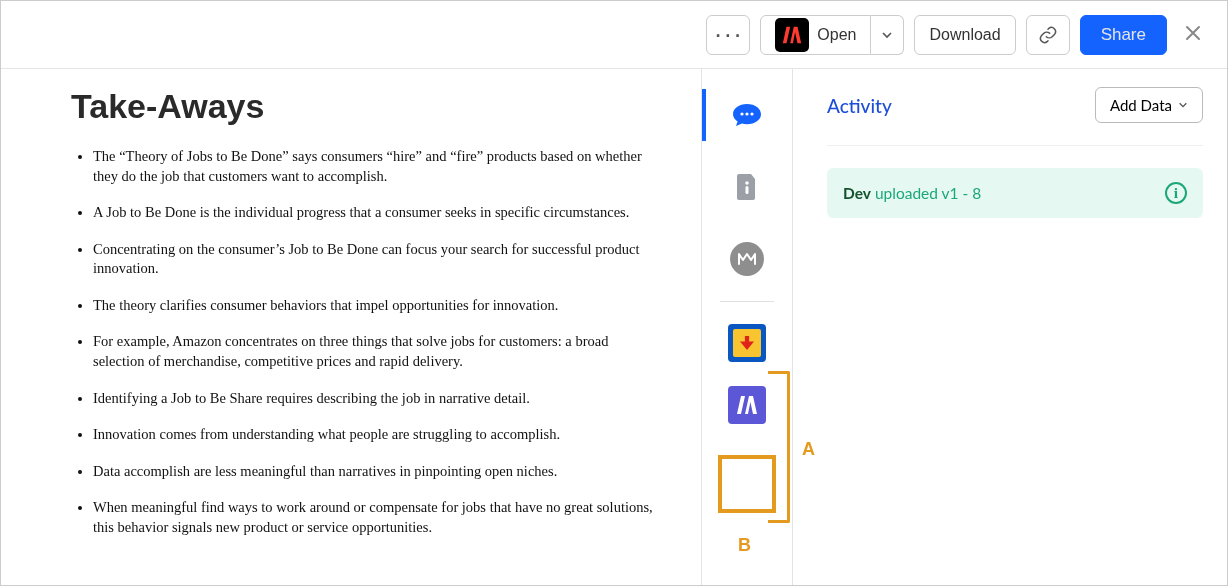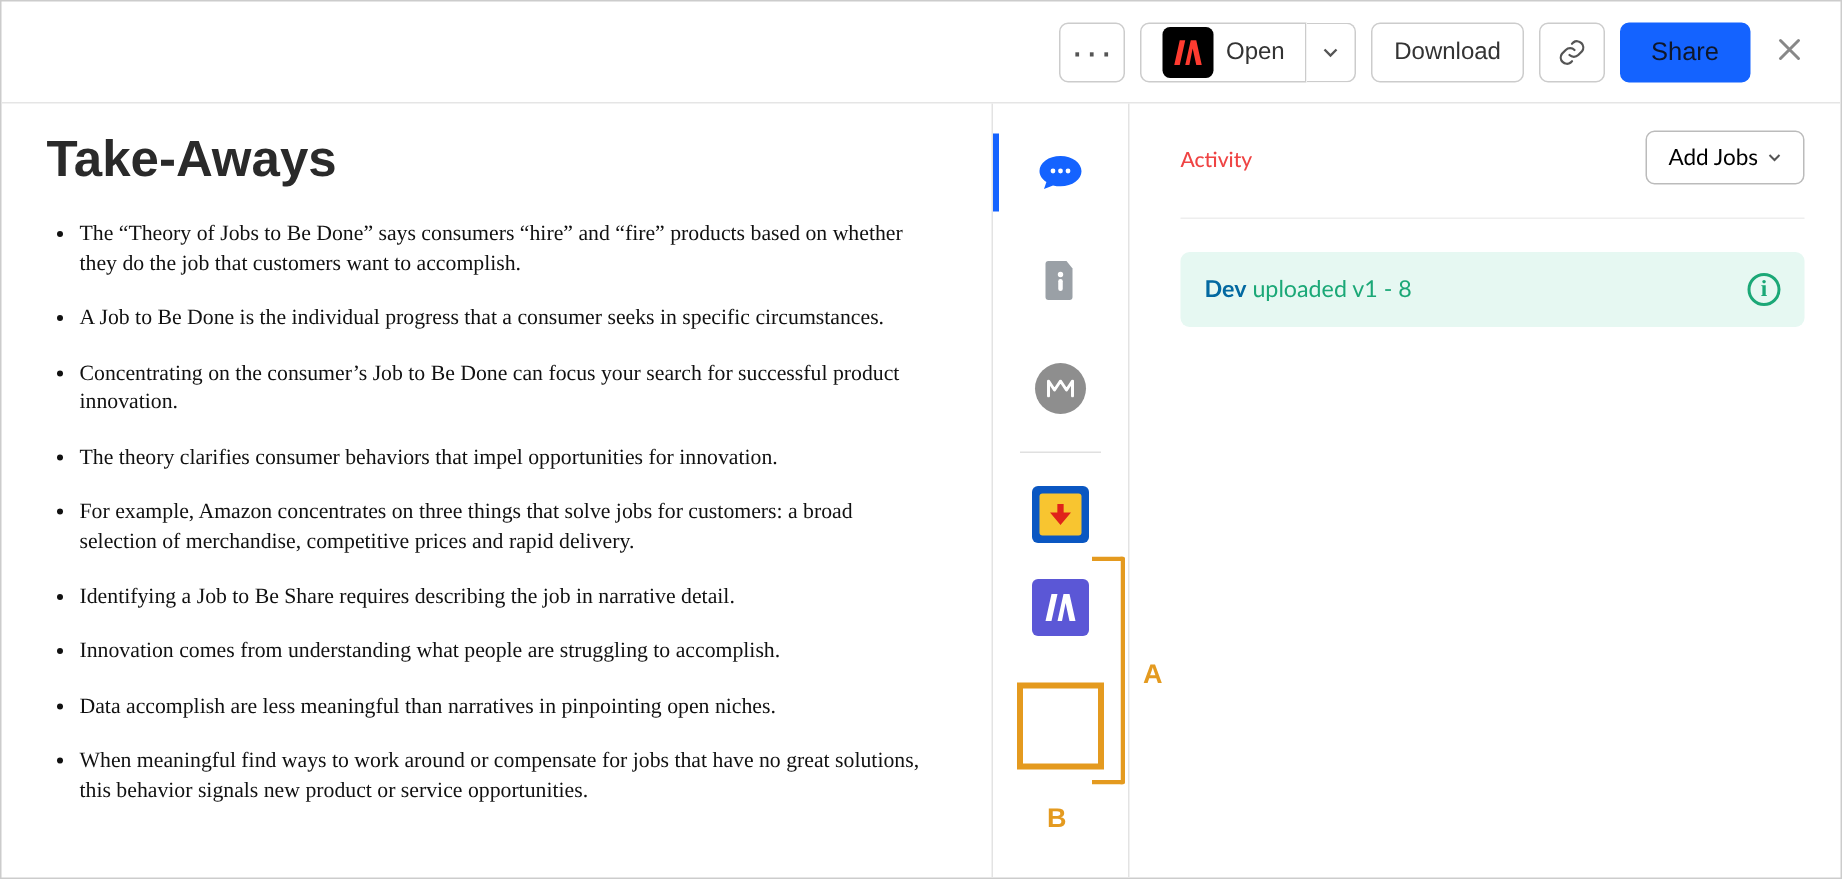--- a/index.html
+++ b/index.html
@@ -28,21 +28,21 @@
     display: inline-flex;
     align-items: center;
     justify-content: center;
     padding: 0 14px;
     font-size: 16px;
     color: #333;
     cursor: pointer;
   }
   .btn-primary {
     background: #1463ff;
-    color: #0f172a;
+    color: #e5e5e5;
     border-color: #1463ff;
     font-size: 17px;
     padding: 0 20px;
   }
   .btn-icon-only {
     width: 44px;
     padding: 0;
   }
   .btn-group {
     display: inline-flex;
@@ -62,20 +62,21 @@
     background: #000; border-radius: 5px;
     display: inline-flex; align-items:center; justify-content:center;
     margin-right: 8px;
   }
   .close-x { font-size: 22px; color:#777; cursor:pointer; padding: 0 6px; }
   .dots { font-size: 26px; letter-spacing: 1px; color:#555; }
 
   .main {
     display: flex;
     height: calc(100% - 68px);
+    padding-left: 40px;
   }
   .doc-area {
     flex: 0 0 660px;
     padding: 18px 32px 10px 30px;
     overflow: hidden;
     font-family: Georgia, "Times New Roman", serif;
     color: #111;
   }
   .doc-area h1 {
     font-family: -apple-system, "Segoe UI", sans-serif;
@@ -147,37 +148,37 @@
 
   .panel {
     flex: 1;
     padding: 18px 24px 10px 34px;
   }
   .panel-head {
     display:flex; align-items:center; justify-content:space-between;
     padding-bottom: 22px;
     border-bottom: 1px solid #eee;
   }
-  .panel-head h2 { font-size:14px; font-weight:500; color:#ef4444; }
+  .panel-head h2 { font-size:19px; font-weight:500; color:#1d4ed8; }
   .addtask {
     border:1px solid #bbb; border-radius:6px;
     padding: 8px 14px; font-size:15px;
     display:inline-flex; align-items:center; gap:6px;
     cursor:pointer; background:#fff;
   }
   .activity-item {
     margin-top: 22px;
     background: #e6f8f2;
     border-radius: 6px;
     padding: 14px 16px;
     display:flex; align-items:center; justify-content:space-between;
     color:#1ba877;
     font-size:15.5px;
   }
-  .activity-item .user { font-weight:700; color:#0369a1; }
+  .activity-item .user { font-weight:700; color:#14532d; }
   .info-circle{
     width:22px;height:22px;border:2px solid #1ba877;border-radius:50%;
     display:flex;align-items:center;justify-content:center;
     font-weight:700; color:#1ba877; font-family:serif;
   }
 
   
   .callout-bracket {
     position:absolute;
     border: 3px solid #e49a1f;
@@ -298,21 +299,21 @@
     <div class="callout-bracket" style="left:66px; top:302px; width:22px; height:152px;"></div>
     <div class="callout-label" style="left:100px; top:370px;">A</div>
     <div class="highlight-box" style="left:16px; top:386px; width:58px; height:58px;"></div>
     <div class="callout-label" style="left:36px; top:466px;">B</div>
   </div>
 
   <div class="panel">
     <div class="panel-head">
       <h2>Activity</h2>
       <div class="addtask">
-        <span>Add Jobs</span>
+        <span>Add Data</span>
         <svg width="10" height="10" viewBox="0 0 12 12">
             <path d="M2 4l4 4 4-4" stroke="#555" stroke-width="1.6" fill="none"></path>
           </svg>
       </div>
     </div>
     <div class="activity-item">
       <span>
         <span class="user">Dev</span>
         <span>uploaded v1 - 8</span>
       </span>

